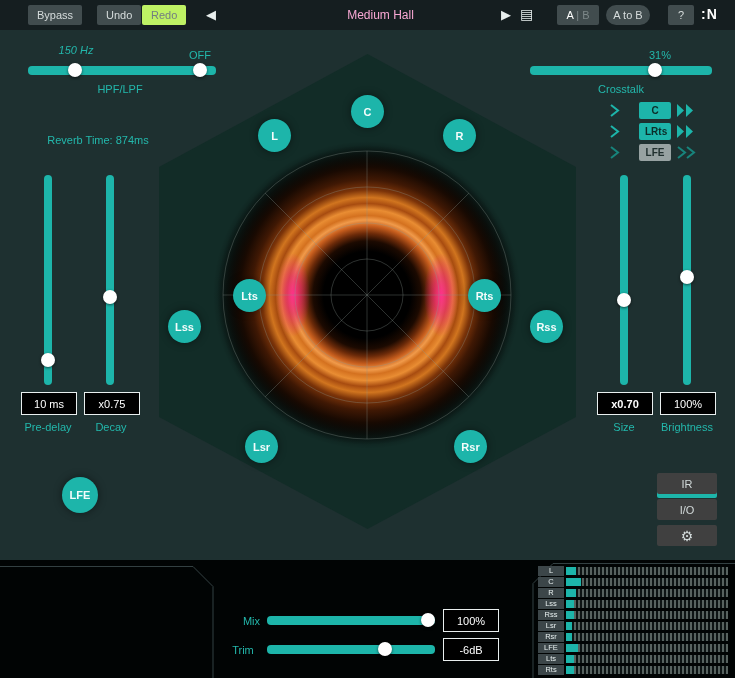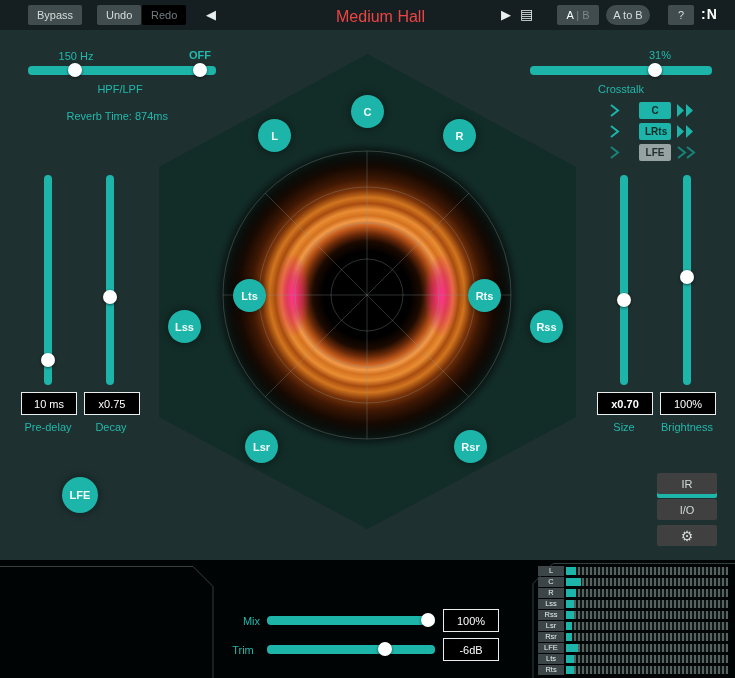--- a/index.html
+++ b/index.html
@@ -8,23 +8,23 @@
     background:#1e3030;font-family:"Liberation Sans",sans-serif;
     -webkit-font-smoothing:antialiased;
   }
   
   .topbar{position:absolute;left:0;top:0;width:735px;height:30px;background:#151e20;padding-left:26px;}
   .tb-btn{
     position:absolute;top:5px;height:20px;line-height:20px;background:#414c4e;color:#d6dcdc;
     font-size:11px;border:none;border-radius:2px;padding:0 9px;text-align:center;cursor:pointer;
     font-family:"Liberation Sans",sans-serif;
   }
-  .tb-btn.disabled{color:#727e80;background:#000000;}
+  .tb-btn.disabled{color:#727e80;background:#bef264;}
   .tb-arrow{position:absolute;top:7px;color:#e8efee;font-size:13px;cursor:pointer;}
-  .tb-preset{position:absolute;left:50%;top:8px;transform:translateX(-50%);color:#ef4444;font-size:16px;}
+  .tb-preset{position:absolute;left:50%;top:8px;transform:translateX(-50%);color:#f9a8d4;font-size:12px;}
   .tb-brand{position:absolute;top:6px;color:#ffffff;font-size:14px;font-weight:bold;letter-spacing:1px;}
   .htrack{position:absolute;height:9px;border-radius:4px;background:#1db5aa;cursor:pointer;}
   .vtrack{position:absolute;width:8px;border-radius:4px;background:#1db5aa;cursor:pointer;}
   .handle{position:absolute;width:14px;height:14px;border-radius:50%;background:#ffffff;
           box-shadow:0 1px 3px rgba(0,0,0,.6);cursor:pointer;}
   .slabel{position:absolute;color:#23b8ac;font-size:11px;text-align:center;}
   .vbox{
     position:absolute;width:54px;height:21px;background:#000;border:1px solid #e9efef;color:#fff;
     font-size:11px;display:flex;align-items:center;justify-content:center;cursor:text;
   }
@@ -71,28 +71,28 @@
   <span class="tb-arrow" style="left:206px;">◀</span>
   <span class="tb-preset">Medium Hall</span>
   <span class="tb-arrow" style="left:501px;">▶</span>
   <span class="tb-arrow" style="left:520px;font-size:14px;top:6px;">▤</span>
   <button class="tb-btn" style="left:557px;width:42px;padding:0;"><span style="color:#ffffff;">A</span><span style="color:#7d8889;"> | </span><span style="color:#7d8889;">B</span></button>
   <button class="tb-btn" style="left:606px;width:44px;padding:0;border-radius:10px;">A to B</button>
   <button class="tb-btn" style="left:668px;width:26px;padding:0;">?</button>
   <span class="tb-brand" style="left:701px;">:N</span>
 </div>
 
-<span class="slabel" style="left:50px;top:50px;width:52px;">150 Hz</span>
-<span class="slabel" style="left:178px;top:49px;width:44px;font-weight:bold;">OFF</span>
+<span class="slabel" style="left:50px;top:44px;width:52px;font-style:italic;">150 Hz</span>
+<span class="slabel" style="left:178px;top:49px;width:44px;">OFF</span>
 <div class="htrack" style="left:28px;top:66px;width:188px;"></div>
 <div class="handle" style="left:68px;top:63px;"></div>
 <div class="handle" style="left:193px;top:63px;"></div>
 <span class="slabel" style="left:70px;top:83px;width:100px;">HPF/LPF</span>
 
-<span class="slabel" style="left:28px;top:110px;width:140px;text-align:right;">Reverb Time: 874ms</span>
+<span class="slabel" style="left:28px;top:134px;width:140px;text-align:center;">Reverb Time: 874ms</span>
 
 <span class="slabel" style="left:635px;top:49px;width:50px;">31%</span>
 <div class="htrack" style="left:530px;top:66px;width:182px;"></div>
 <div class="handle" style="left:648px;top:63px;"></div>
 <span class="slabel" style="left:580px;top:83px;width:82px;">Crosstalk</span>
 
 <span style="position:absolute;left:608px;top:103px;">
   <svg width="14" height="15">
       <path d="M3,2 L10,7.5 L3,13" fill="none" stroke="#1db5aa" stroke-width="2"></path>
     </svg></span>

